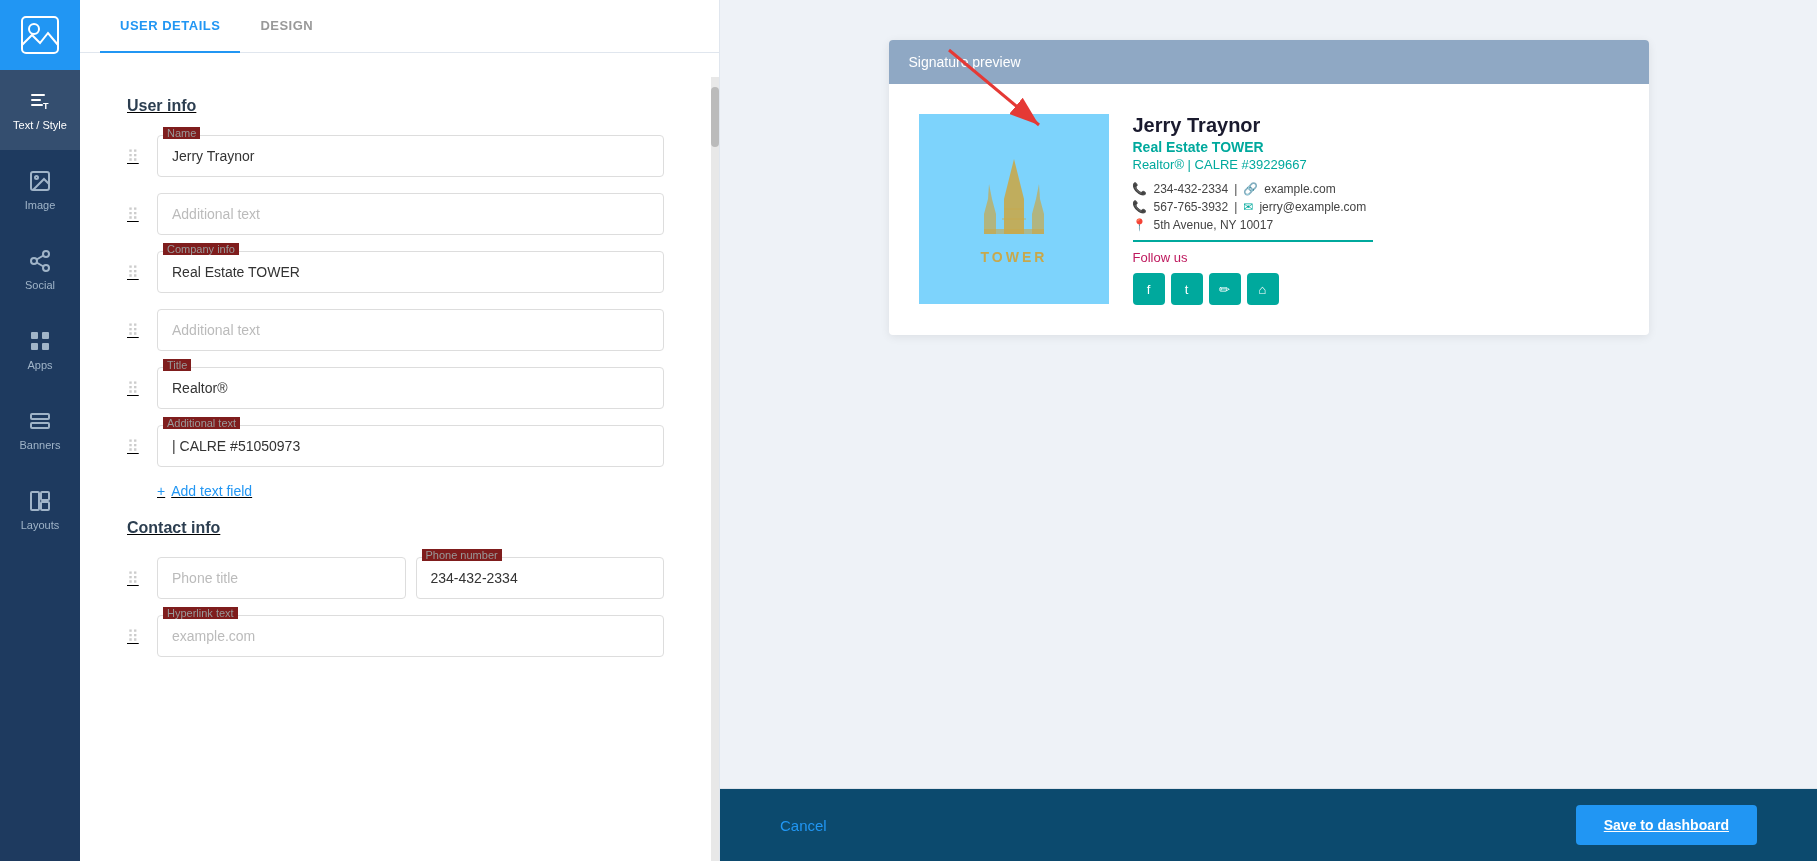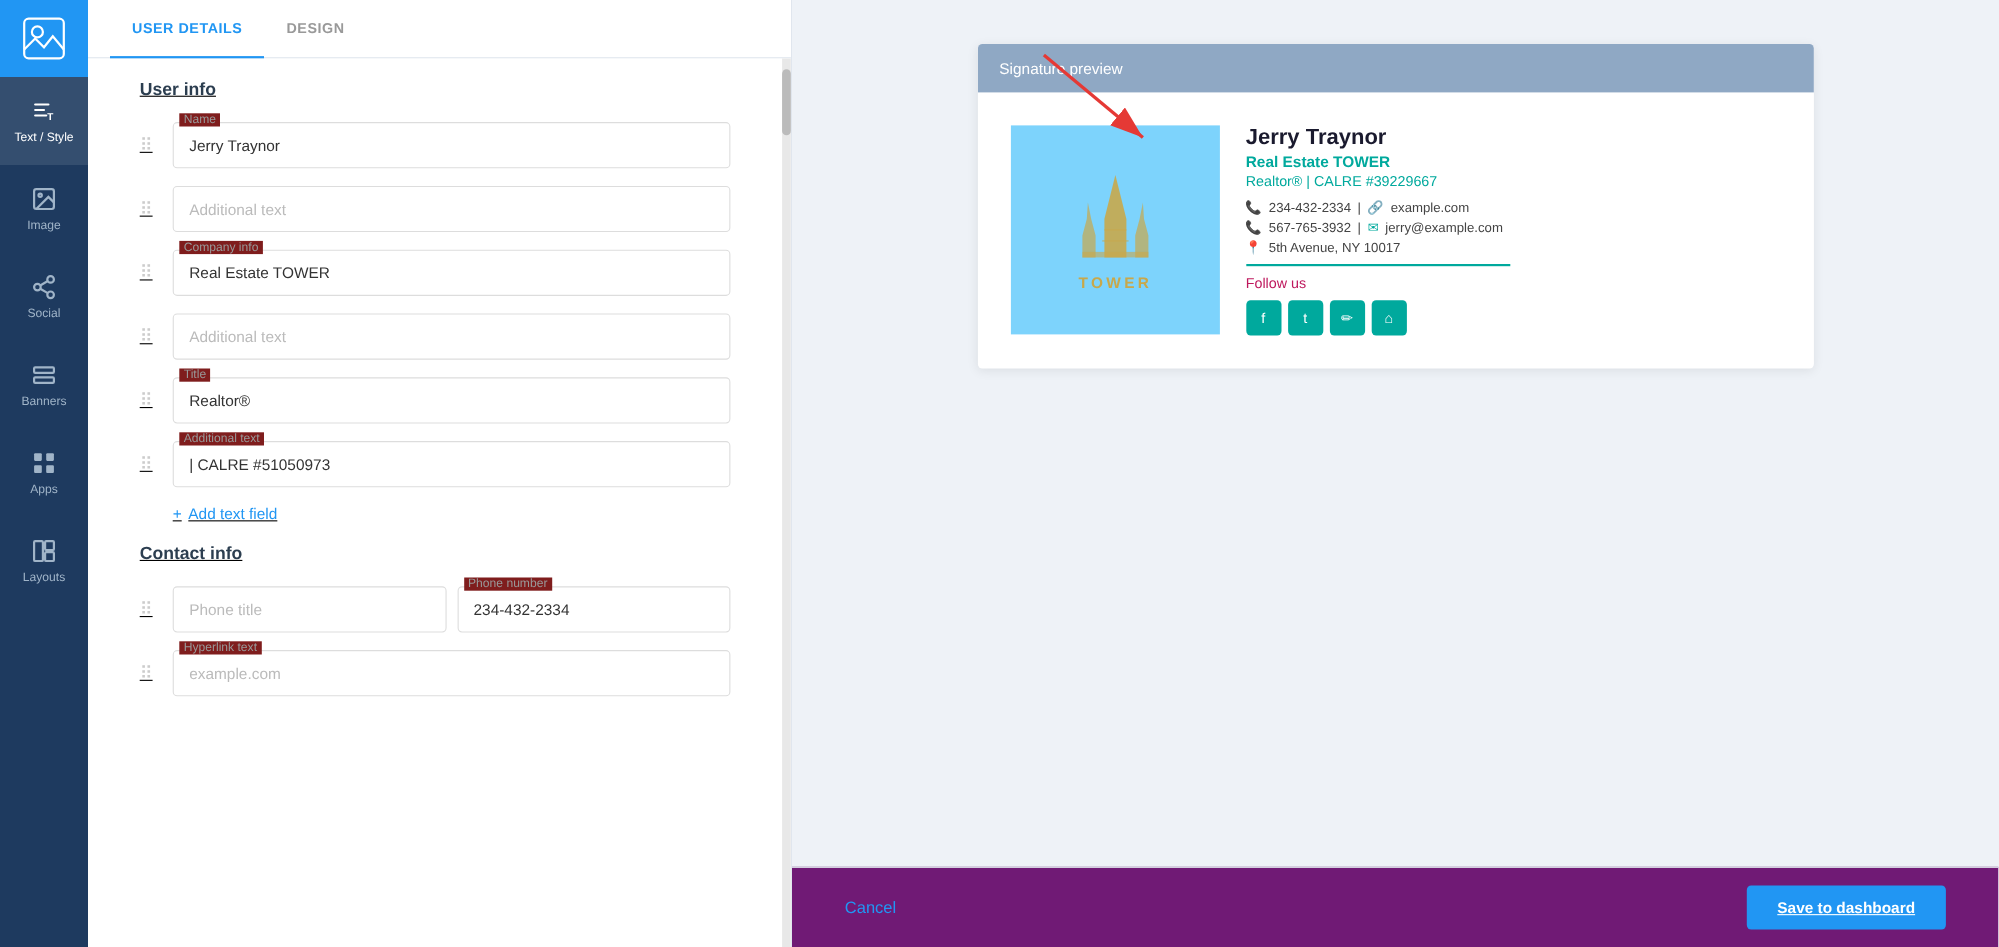--- a/index.html
+++ b/index.html
@@ -42,20 +42,21 @@
 
     
     .left-panel {
       width: 640px;
       background: #fff;
       display: flex;
       flex-direction: column;
       border-right: 1px solid #e0e6ee;
       flex-shrink: 0;
       overflow: hidden;
+      gap: 24px;
     }
 
     
     .tabs {
       display: flex;
       border-bottom: 1px solid #e0e6ee;
       padding: 0 20px;
       background: #fff;
     }
     .tab {
@@ -256,25 +257,25 @@
       display: flex;
       align-items: center;
       justify-content: center;
       color: #fff;
       font-size: 13px;
       cursor: pointer;
     }
 
     
     .bottom-actions {
-      padding: 16px 48px;
+      padding: 16px 60px;
       display: flex;
       justify-content: space-between;
       align-items: center;
-      background: #701a75;
+      background: #0c4a6e;
       border-top: 1px solid #dde3ea;
     }
     .cancel-btn {
       color: #2196f3;
       font-size: 15px;
       cursor: pointer;
       font-weight: 500;
     }
     .save-btn {
       background: #2196f3;
@@ -329,35 +330,35 @@
     <svg viewBox="0 0 24 24" fill="none" stroke="currentColor" stroke-width="2">
       <circle cx="18" cy="5" r="3"></circle>
       <circle cx="6" cy="12" r="3"></circle>
       <circle cx="18" cy="19" r="3"></circle>
       <path d="M8.59 13.51L15.42 17.49M15.41 6.51L8.59 10.49"></path>
     </svg>
     <span>Social</span>
   </div>
 
   <div class="sidebar-item">
-    <svg viewBox="0 0 24 24" fill="none" stroke="currentColor" stroke-width="2">
-      <rect x="3" y="5" width="18" height="5" rx="1"></rect>
-      <rect x="3" y="14" width="18" height="5" rx="1"></rect>
-    </svg>
-    <span>Banners</span>
-  </div>
-
-  <div class="sidebar-item">
     <svg viewBox="0 0 24 24" fill="currentColor">
       <rect x="3" y="3" width="7" height="7" rx="1"></rect>
       <rect x="14" y="3" width="7" height="7" rx="1"></rect>
       <rect x="3" y="14" width="7" height="7" rx="1"></rect>
       <rect x="14" y="14" width="7" height="7" rx="1"></rect>
     </svg>
     <span>Apps</span>
+  </div>
+
+  <div class="sidebar-item">
+    <svg viewBox="0 0 24 24" fill="none" stroke="currentColor" stroke-width="2">
+      <rect x="3" y="5" width="18" height="5" rx="1"></rect>
+      <rect x="3" y="14" width="18" height="5" rx="1"></rect>
+    </svg>
+    <span>Banners</span>
   </div>
 
   <div class="sidebar-item">
     <svg viewBox="0 0 24 24" fill="none" stroke="currentColor" stroke-width="2">
       <rect x="3" y="3" width="8" height="18" rx="1"></rect>
       <rect x="13" y="3" width="8" height="8" rx="1"></rect>
       <rect x="13" y="13" width="8" height="8" rx="1"></rect>
     </svg>
     <span>Layouts</span>
   </div>

